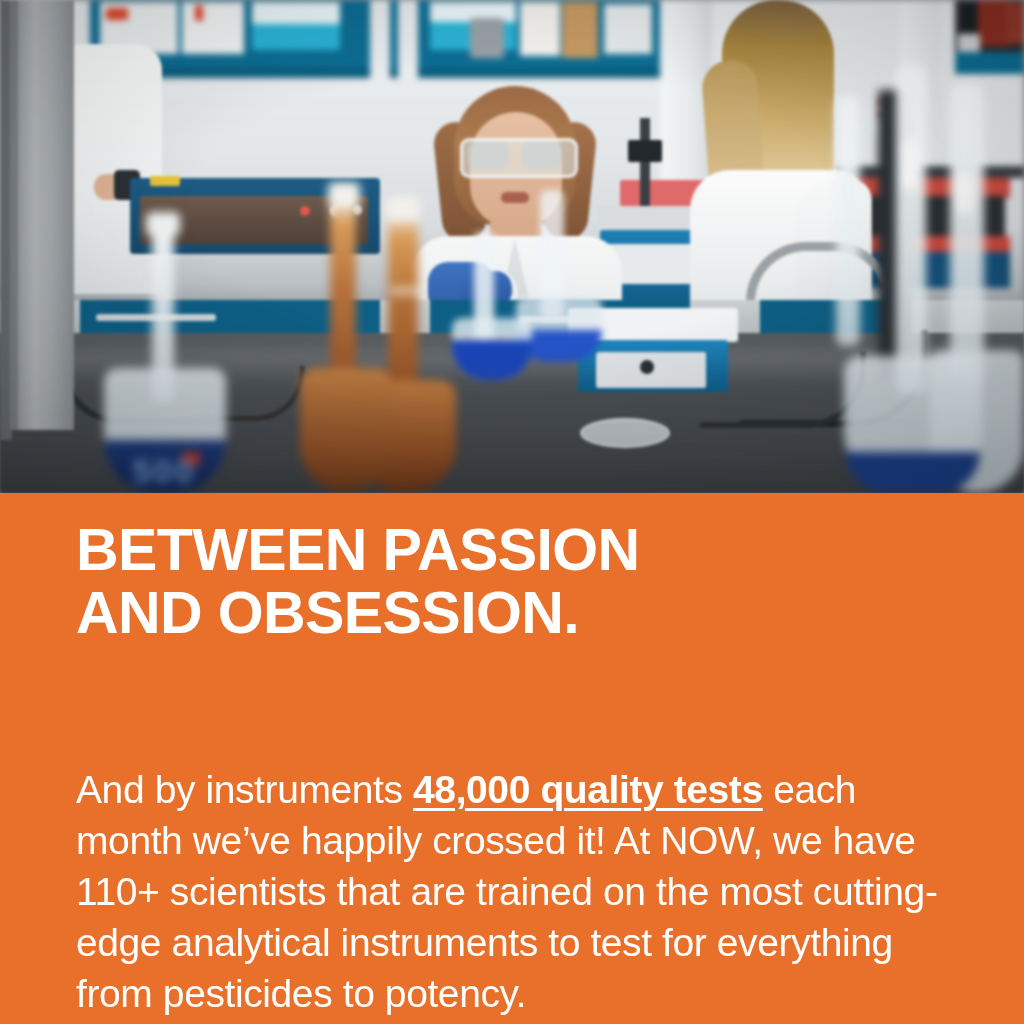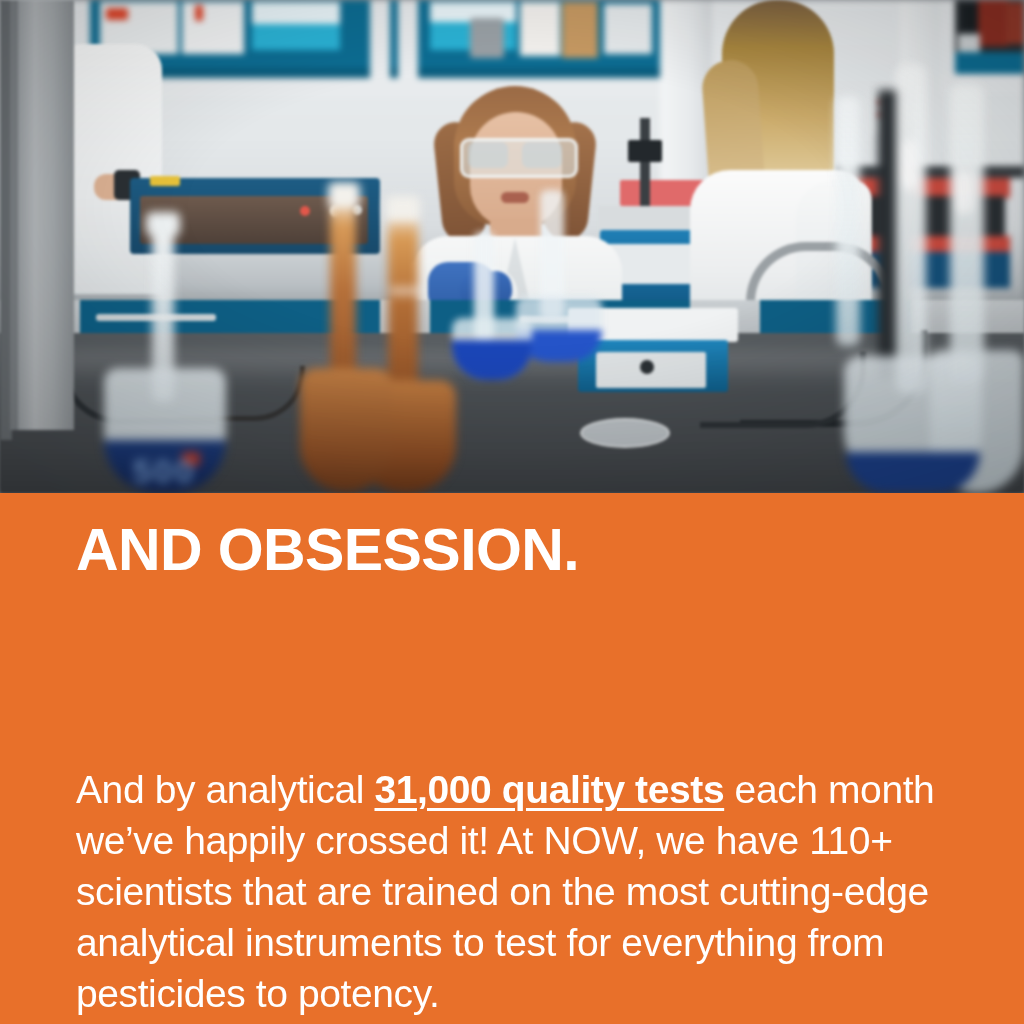--- a/index.html
+++ b/index.html
@@ -396,19 +396,20 @@
       <div class="ph-layer cl-red"></div>
       <div class="ph-layer cl-500">500</div>
     </div>
 
     <div class="ph-layer vignette"></div>
   </div>
 
   <div class="panel-orange">
 
     <div class="headline">
+      <span class="hl">BETWEEN PASSION</span>
       <span class="hl">AND OBSESSION.</span>
     </div>
 
-    <p class="body"><span>And by analytical </span><b>31,000 quality tests</b><span> each month we’ve happily crossed it! At NOW, we have 110+ scientists that are trained on the most cutting-edge analytical instruments to test for everything from pesticides to potency.</span></p>
+    <p class="body"><span>And by instruments </span><b>48,000 quality tests</b><span> each month we’ve happily crossed it! At NOW, we have 110+ scientists that are trained on the most cutting-edge analytical instruments to test for everything from pesticides to potency.</span></p>
 
   </div>
 </div>
 
 </body></html>

